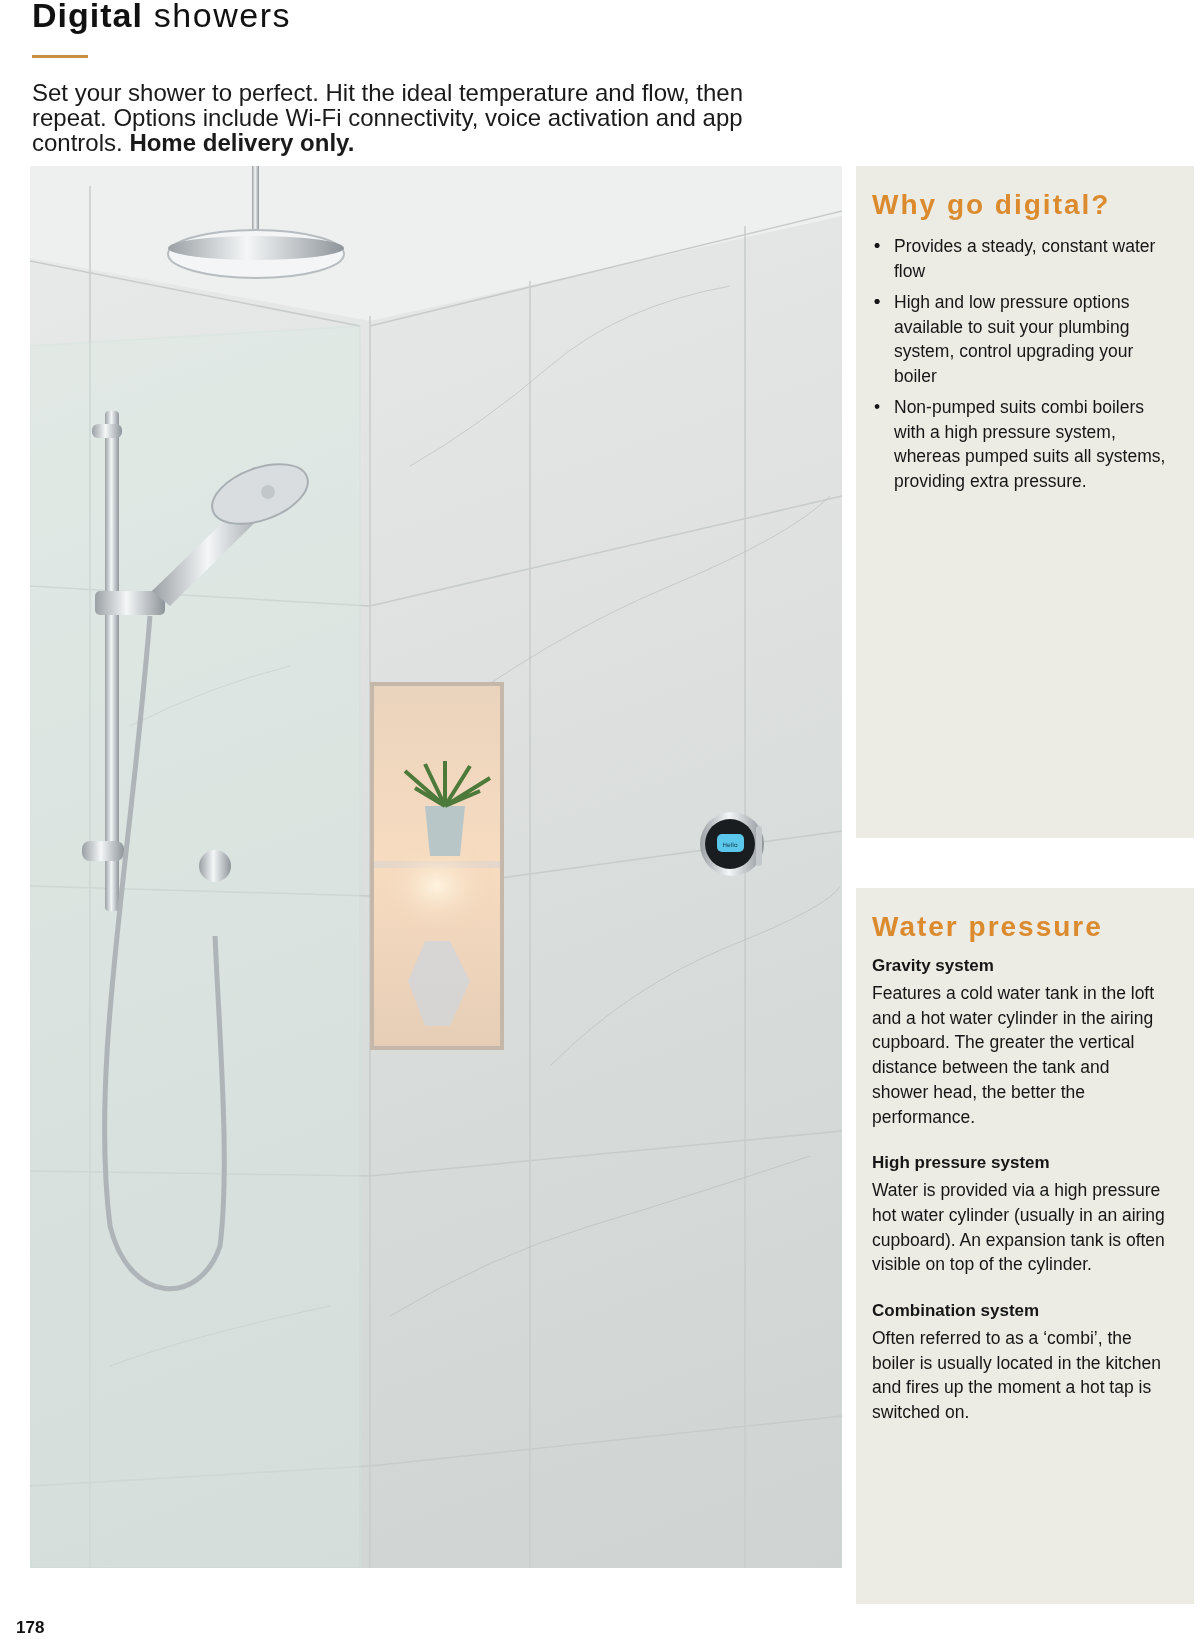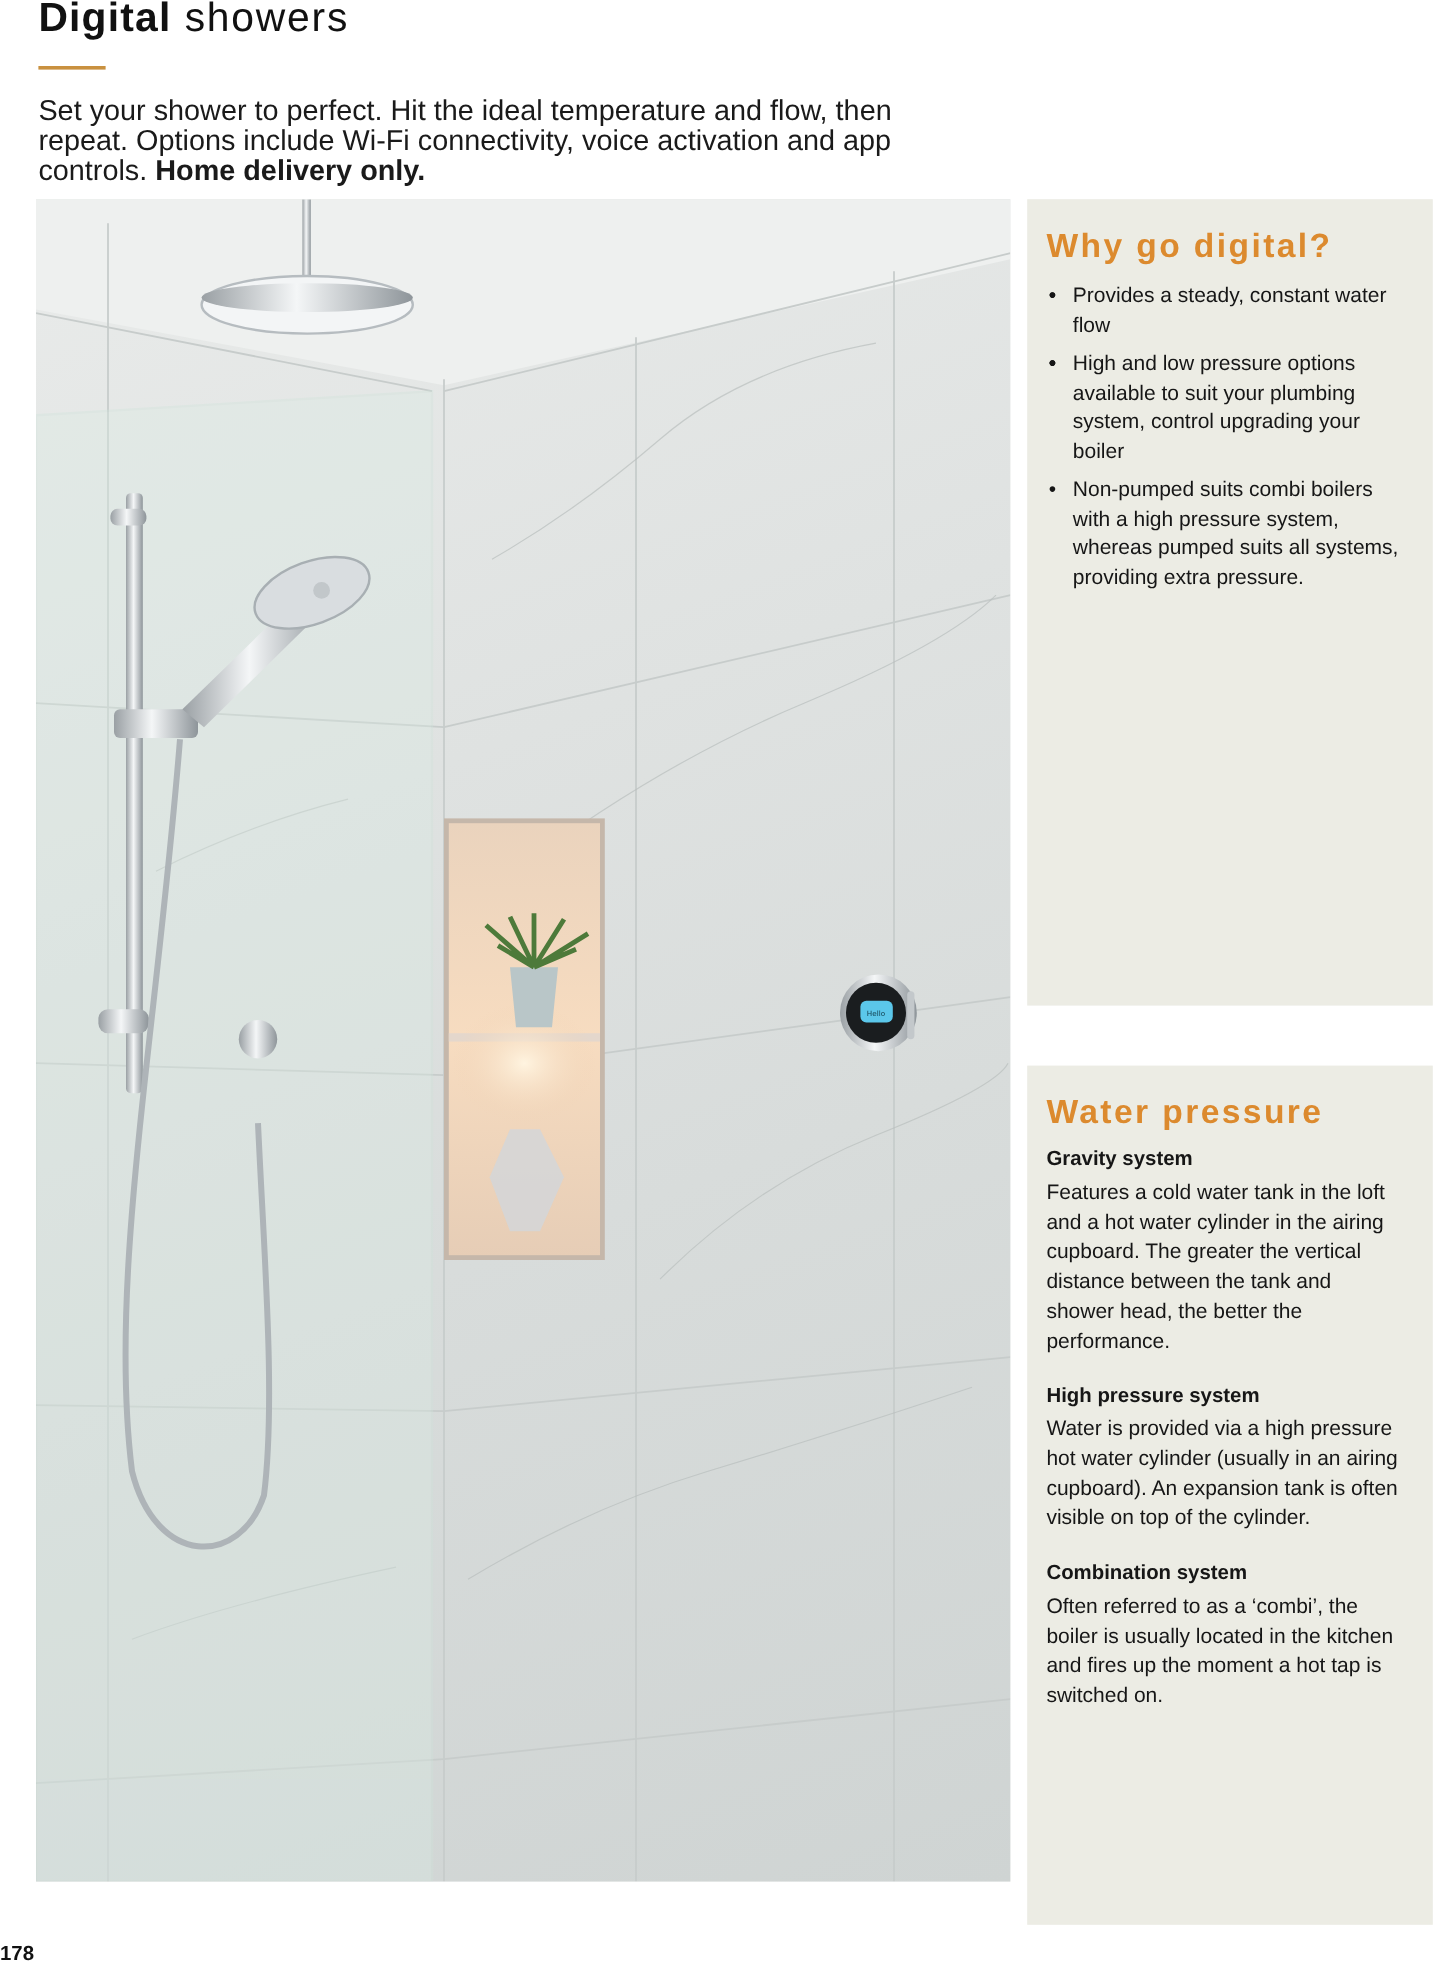--- a/index.html
+++ b/index.html
@@ -19,21 +19,21 @@
   .panel { position:absolute; left:856px; width:338px; background:#ecece4; box-sizing:border-box; padding:22px 28px 0 16px; }
   .panel1 { top:166px; height:672px; }
   .panel2 { top:852px; height:716px;margin-top:36px; }
   .panel h2 { margin:0; color:#dc8a2e; font-size:28px; font-weight:bold; letter-spacing:2px; line-height:34px; }
   .panel ul { list-style:none; margin:12px 0 0 0; padding:0; }
   .panel li { position:relative; padding-left:22px; font-size:17.5px; line-height:24.5px; margin-bottom:7px; color:#161616; }
   .panel li .dot { position:absolute; left:2px; top:0; }
   .sec-h { margin:10px 0 3px 0; font-size:17px; font-weight:bold; line-height:24px; color:#161616; }
   .sec-p { margin:0 0 22px 0; font-size:17.5px; line-height:24.7px; color:#161616; }
 
-  .pagenum { position:absolute; left:0; top:1618px; font-size:17px; font-weight:bold; color:#111; }
+  .pagenum { position:absolute; left:16px; top:1618px; font-size:17px; font-weight:bold; color:#111; }
 </style>
 </head>
 <body>
 
 <h1 class="title"><span class="b">Digital</span> <span>showers</span></h1>
 <div class="rule"></div>
 <p class="intro"><span>Set your shower to perfect. Hit the ideal temperature and flow, then repeat. Options include Wi-Fi connectivity, voice activation and app controls.</span> <b>Home delivery only.</b></p>
 
 <div class="photo" title="Tiled marble shower with ceiling rain head, riser rail handheld shower, lit wall niche with plant and vase, and digital shower controller">
   <svg width="812" height="1402" viewBox="0 0 812 1402">

